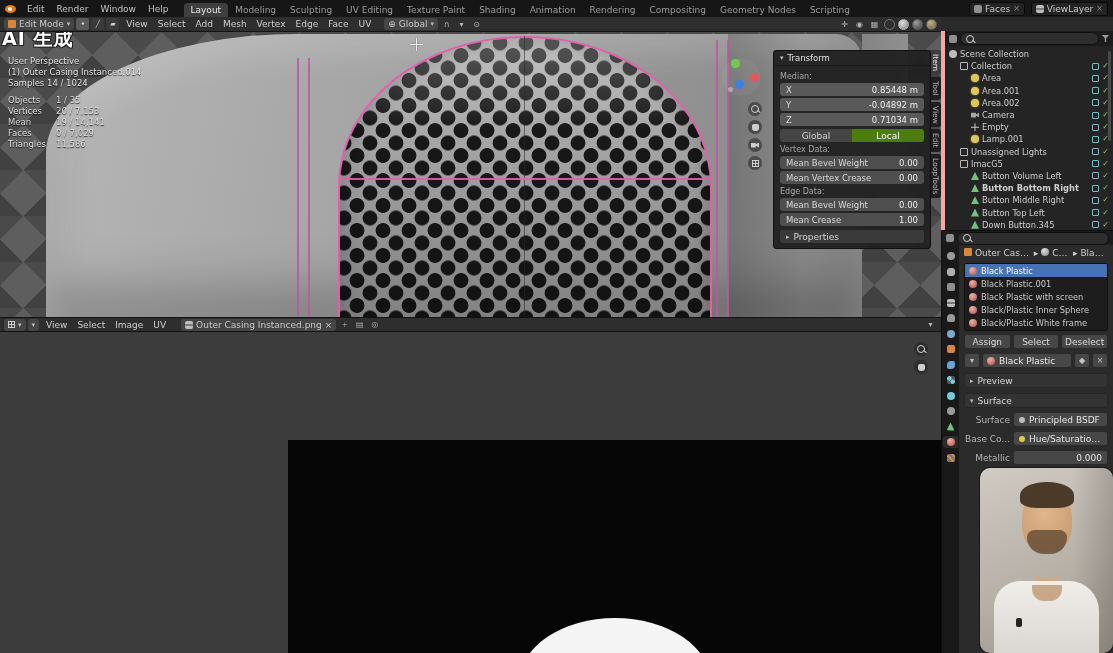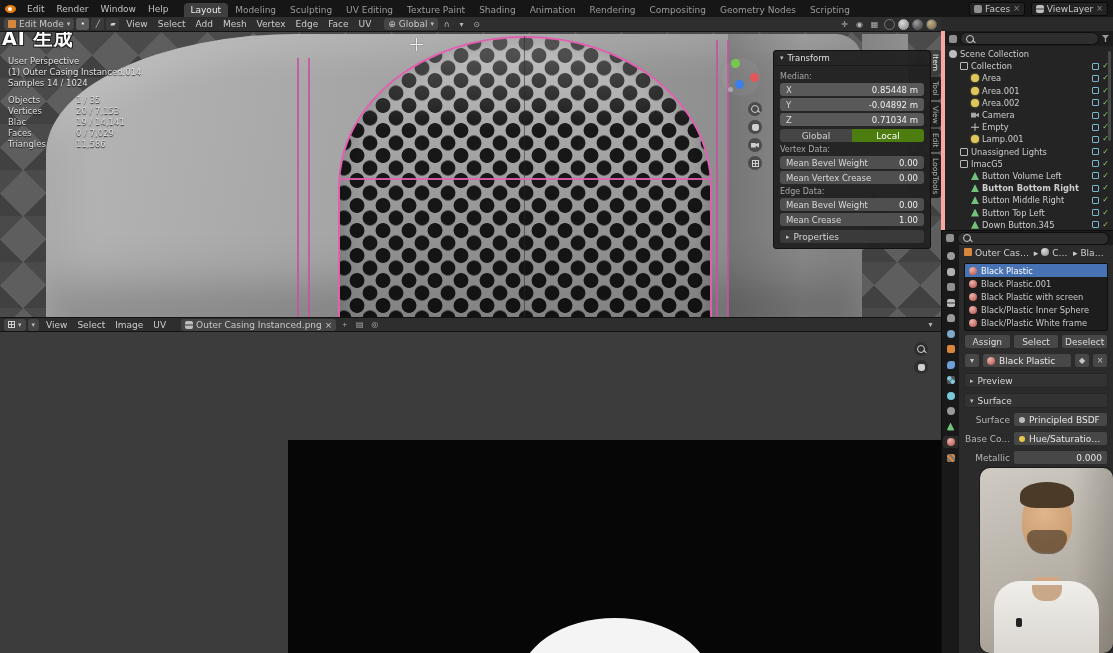--- a/index.html
+++ b/index.html
@@ -71,21 +71,21 @@
   .crosshair{position:absolute;left:410px;top:6px;width:13px;height:13px;}
   .crosshair::before{content:"";position:absolute;left:6px;top:0;width:1px;height:13px;background:#f3f3f3;box-shadow:0 0 1px #000;}
   .crosshair::after{content:"";position:absolute;left:0;top:6px;width:13px;height:1px;background:#f3f3f3;box-shadow:0 0 1px #000;}
 
   
   #ai-badge{left:2px;top:26px;z-index:35;font-size:19px;font-weight:bold;color:#fff;letter-spacing:1px;
     text-shadow:-1px -1px 0 #222,1px -1px 0 #222,-1px 1px 0 #222,1px 1px 0 #222;}
   #vp-stats{left:8px;top:24px;position:absolute;color:#e2e2e2;text-shadow:0 1px 1px rgba(0,0,0,.8);font-size:8.5px;line-height:11px;z-index:3;}
   #vp-stats .gap{height:6px;}
   .statrow span.lbl{display:inline-block;width:48px;color:#dedede;}
-  .statrow span.val{color:#dedede;margin-left:20px;}
+  .statrow span.val{color:#dedede;}
 
   
   .gizmo{position:absolute;left:722px;top:26px;width:38px;height:38px;border-radius:50%;background:rgba(255,255,255,.05);}
   .gdot{position:absolute;width:9px;height:9px;border-radius:50%;}
   .gd-red{background:#e3565a;right:1px;top:15px;}
   .gd-green{background:#76c84e;left:9px;top:1px;}
   .gd-blue{background:#3d7fe8;left:13px;top:22px;}
   .gd-grey{background:#bdbdbd;width:5px;height:5px;left:6px;bottom:4px;opacity:.7;}
   .navcol{position:absolute;left:748px;top:70px;display:flex;flex-direction:column;gap:4px;}
   .navbtn{width:14px;height:14px;border-radius:50%;background:rgba(35,35,35,.55);display:flex;align-items:center;justify-content:center;color:#cfcfcf;font-size:8px;}
@@ -298,21 +298,21 @@
       <div class="gap"></div>
       <div>
 
       <div class="statrow">
             <span class="lbl">Objects</span><span class="val">1 / 35</span>
           </div>
           <div class="statrow">
             <span class="lbl">Vertices</span><span class="val">20 / 7,153</span>
           </div>
           <div class="statrow">
-            <span class="lbl">Blac</span><span class="val">19 / 14,141</span>
+            <span class="lbl">Mean</span><span class="val">19 / 14,141</span>
           </div>
           <div class="statrow">
             <span class="lbl">Faces</span><span class="val">0 / 7,029</span>
           </div>
           <div class="statrow">
             <span class="lbl">Triangles</span><span class="val">11,586</span>
           </div>
         </div>
     </div>
 

